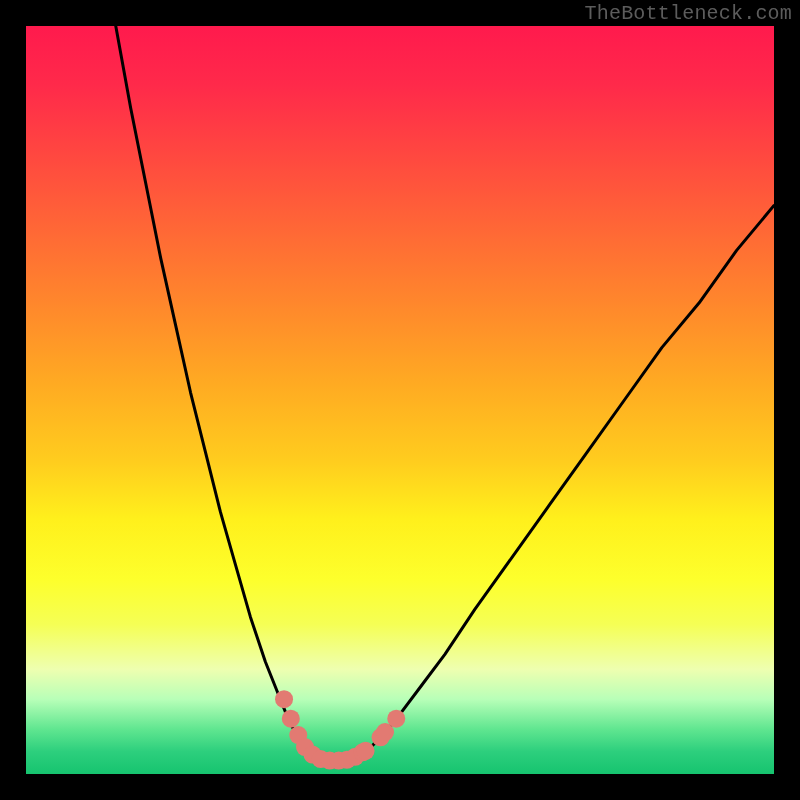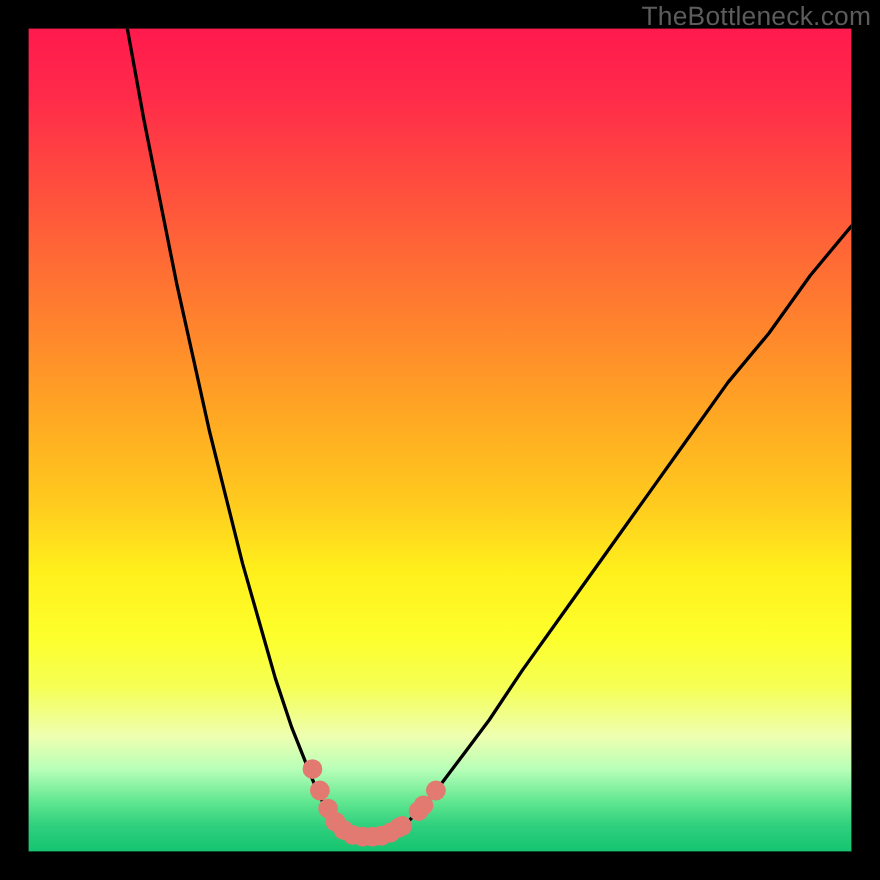--- a/index.html
+++ b/index.html
@@ -45,22 +45,22 @@
     position: absolute;
     left: 0;
     top: 0;
     width: 748px;
     height: 748px;
   }
   .watermark {
     position: absolute;
     top: 2px;
     right: 8px;
-    font-family: Liberation Sans, sans-serif;
-    font-size: 24px;
+    font-family: Liberation Mono, monospace;
+    font-size: 20px;
     color: #5c5c5c;
     letter-spacing: 0.2px;
     user-select: none;
   }
 </style>
 </head>
 <body>
 
 <div class="frame">
   <div class="watermark">TheBottleneck.com</div>

